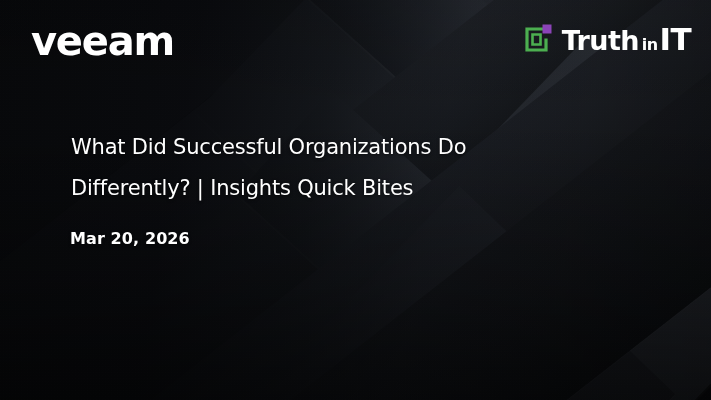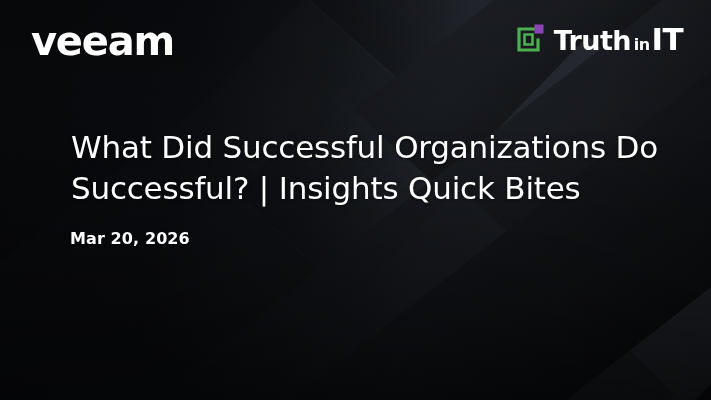--- a/index.html
+++ b/index.html
@@ -179,21 +179,21 @@
     font-size: 40px;
     font-weight: 600;
     letter-spacing: -1.2px;
     line-height: 1;
     text-transform: lowercase;
   }
 
   
   .truth-lockup {
     position: absolute;
-    right: 28px;
+    right: 20px;
     top: 23px;
     display: flex;
     align-items: center;
     gap: 9px;
   }
   .truth-icon {
     width: 33px;
     height: 33px;
     position: relative;
     flex: 0 0 auto;
@@ -215,21 +215,21 @@
   
   .title-block {
     position: absolute;
     left: 71px;
     top: 127px;
     width: 580px;
   }
   .title-line {
     color: #ffffff;
     font-family: "DejaVu Sans", sans-serif;
-    font-size: 31px;
+    font-size: 21px;
     font-weight: 400;
     line-height: 41px;
     letter-spacing: -0.2px;
     white-space: nowrap;
     text-shadow: 0 1px 3px rgba(0,0,0,0.55);
   }
 
   .slide-date {
     position: absolute;
     left: 70px;
@@ -280,19 +280,19 @@
       </span>
       <span class="truth-wordmark">
         <span class="tw-truth">Truth</span>
         <span class="tw-in">in</span>
         <span class="tw-it">IT</span>
       </span>
     </div>
 
     <div class="title-block">
       <div class="title-line">What Did Successful Organizations Do</div>
-      <div class="title-line">Successful? | Insights Quick Bites</div>
+      <div class="title-line">Differently? | Insights Quick Bites</div>
     </div>
 
     <div class="slide-date">Mar 20, 2026</div>
 
   </div>
 </div>
 
 </body></html>

